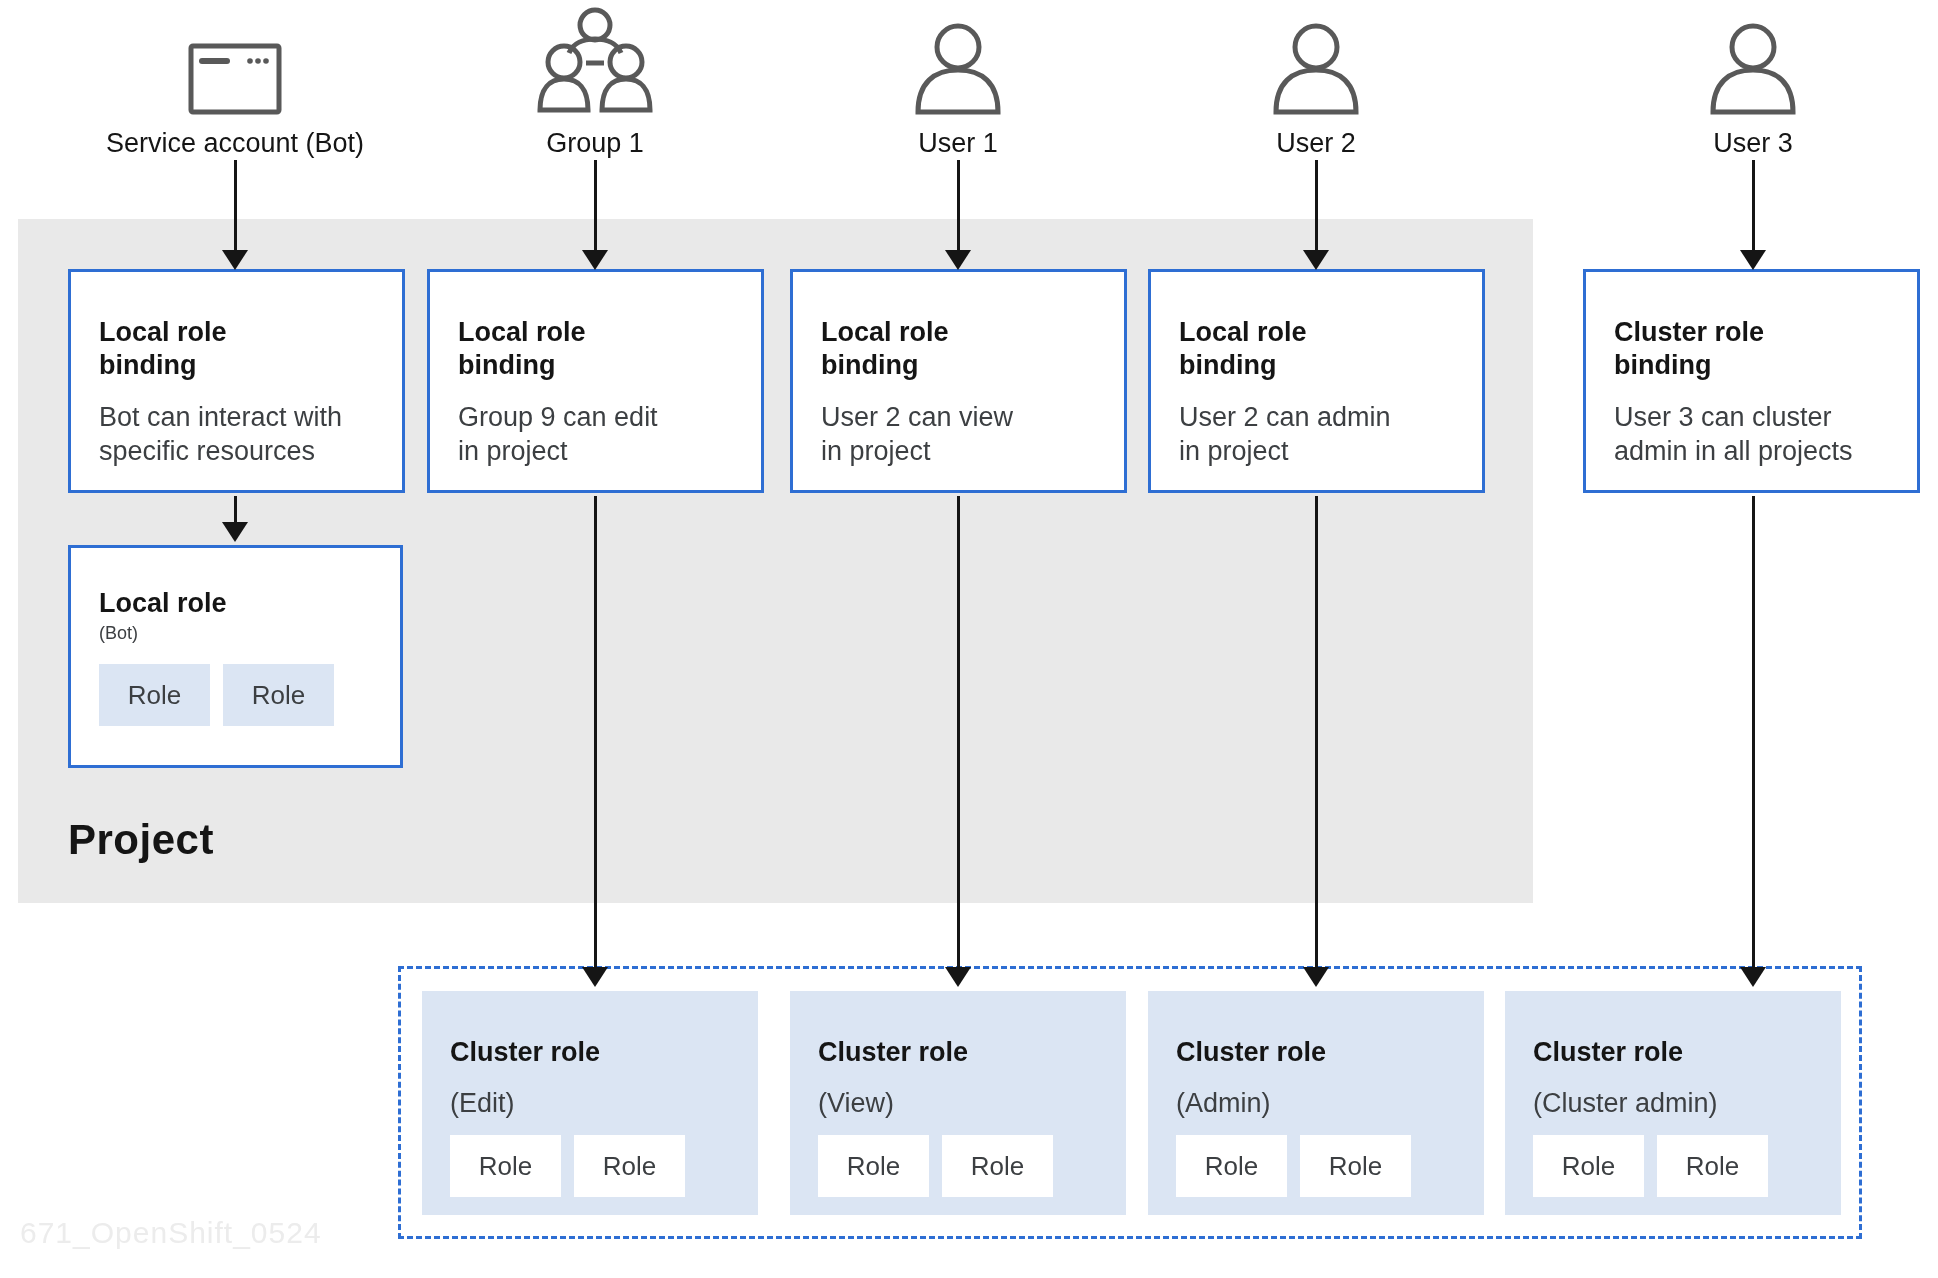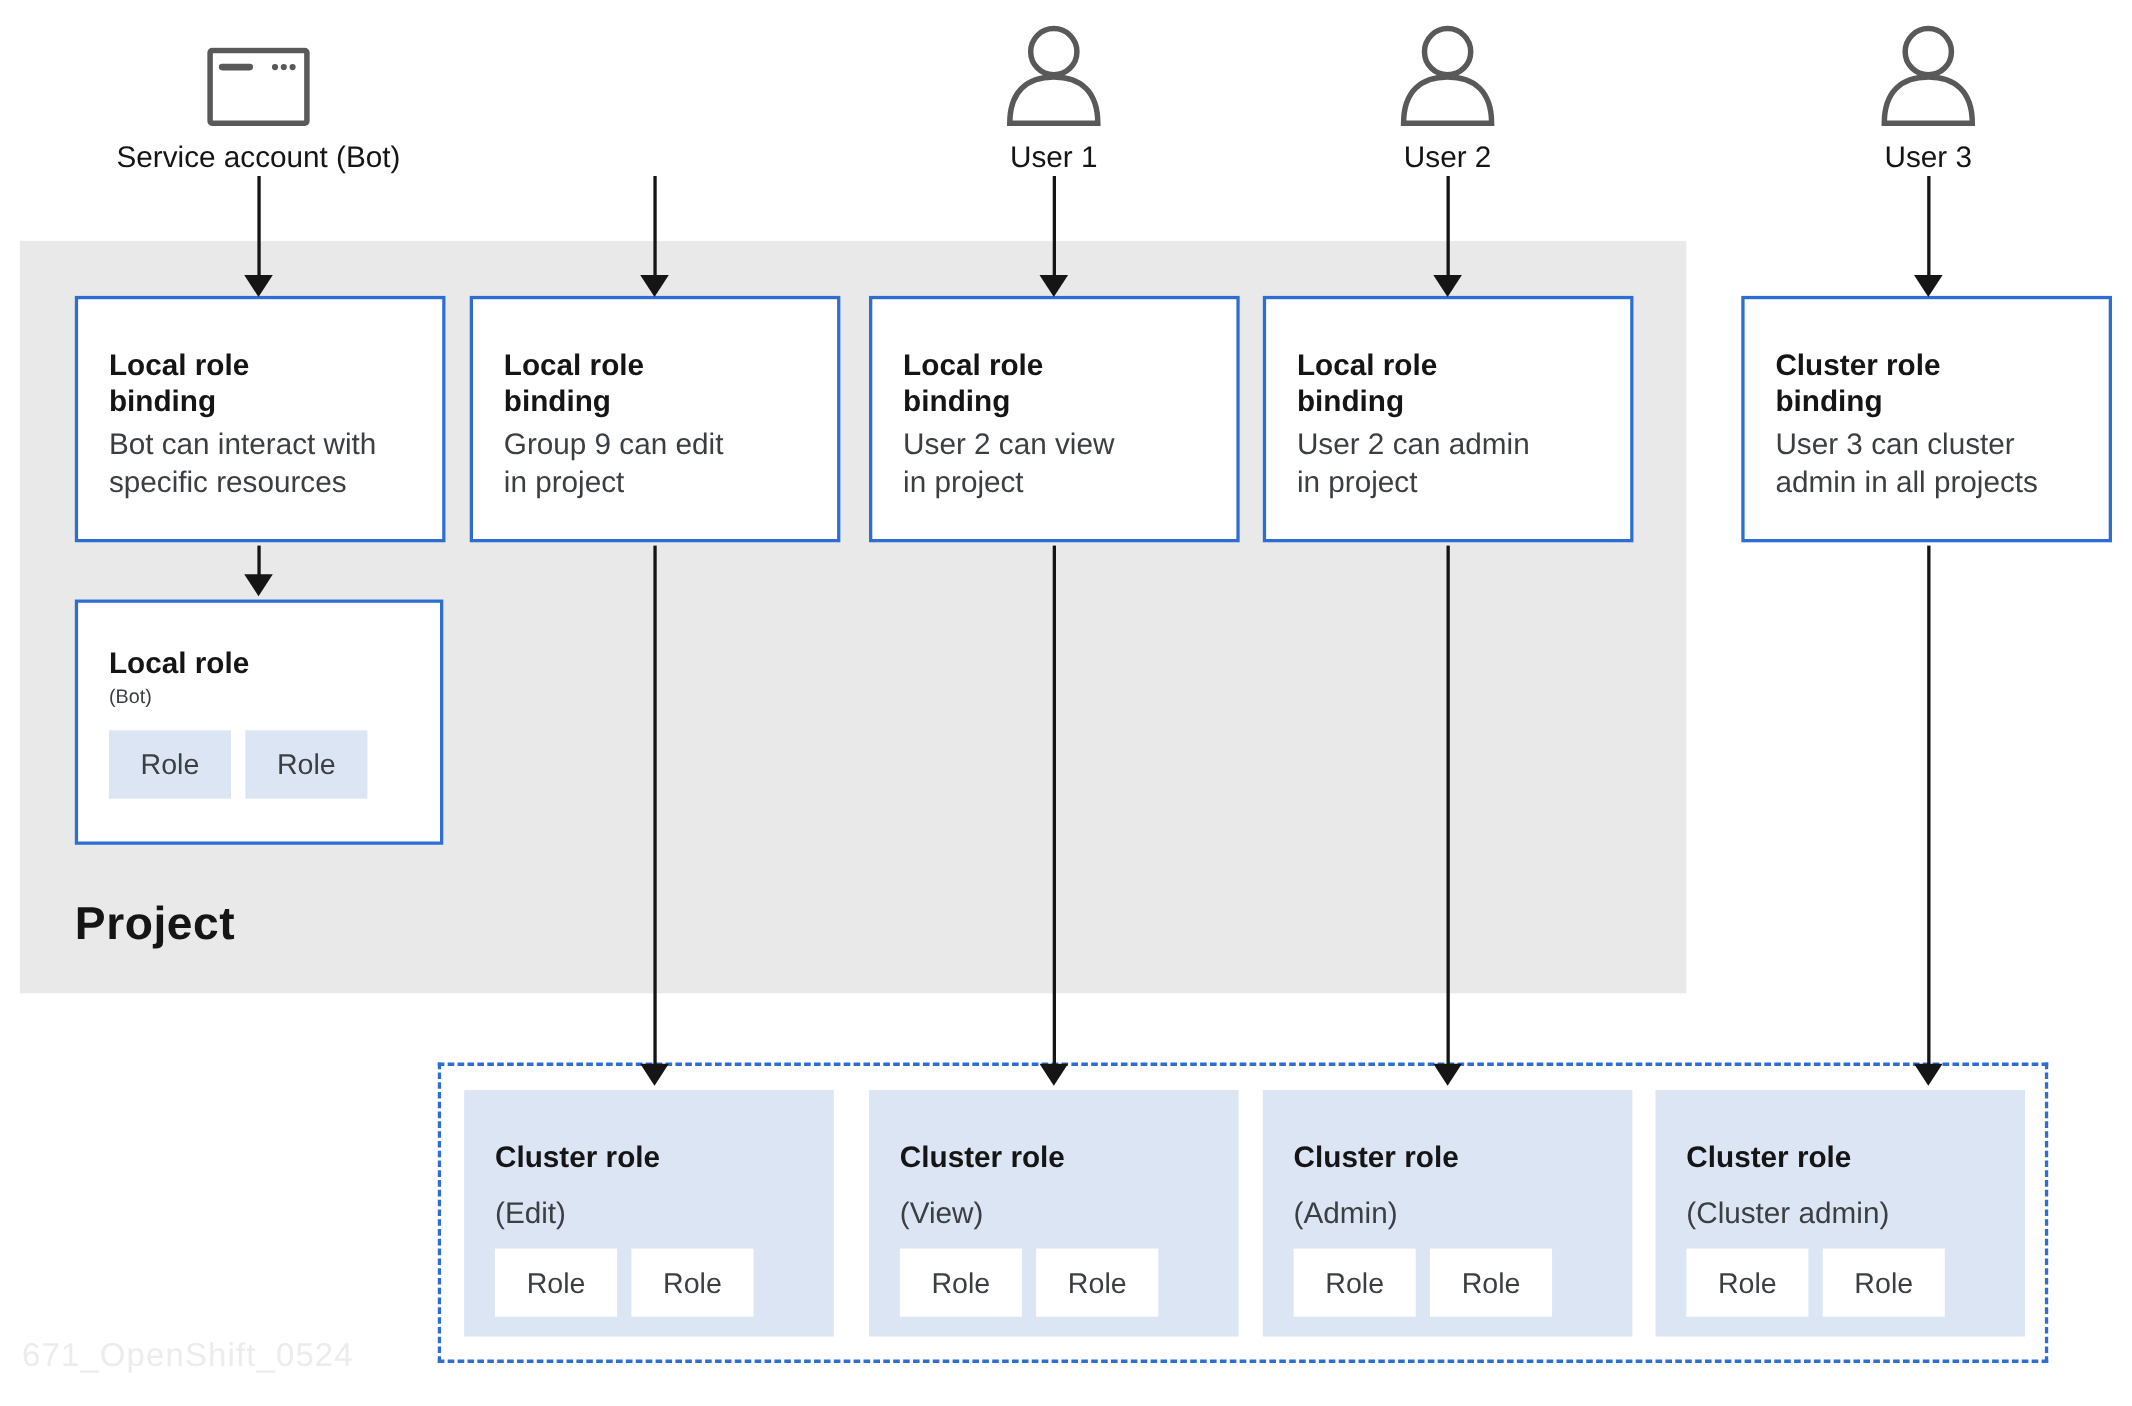--- a/index.html
+++ b/index.html
@@ -24,21 +24,21 @@
 
   .arrow{position:absolute;width:26px;z-index:3;}
   .arrow .shaft{position:absolute;left:11.5px;top:0;bottom:16px;width:3px;background:var(--ink);}
   .arrow .head{position:absolute;left:0;bottom:0;width:0;height:0;
     border-left:13px solid transparent;border-right:13px solid transparent;
     border-top:20px solid var(--ink);}
 
   .bbox{position:absolute;top:269px;width:337px;height:224px;background:var(--white);
     border:3px solid var(--border-blue);box-sizing:border-box;padding:44px 26px 0 28px;z-index:2;}
   .bbox .t{font-size:27px;font-weight:bold;line-height:1.22;color:var(--ink);white-space:pre-line;}
-  .bbox .d{margin-top:5px;font-size:27px;line-height:1.27;color:var(--body-text);white-space:pre-line;}
+  .bbox .d{margin-top:18px;font-size:27px;line-height:1.27;color:var(--body-text);white-space:pre-line;}
 
   .rolebox{position:absolute;left:68px;top:545px;width:335px;height:223px;background:var(--white);
     border:3px solid var(--border-blue);box-sizing:border-box;padding:40px 26px 0 28px;z-index:2;}
   .rolebox .t{font-size:27px;font-weight:bold;color:var(--ink);}
   .rolebox .s{font-size:18px;color:var(--body-text);margin-top:4px;}
   .chiprow{display:flex;gap:13px;margin-top:20px;}
   .chip{width:111px;height:62px;display:flex;align-items:center;justify-content:center;
     font-size:26px;color:var(--body-text);}
   .chip.blue{background:var(--light-blue);}
   .chip.white{background:var(--white);}
@@ -68,20 +68,34 @@
         <rect x="3" y="3" width="88" height="66" rx="2"></rect>
         <line x1="14" y1="18" x2="39" y2="18" stroke-width="6" stroke-linecap="round"></line>
         <circle cx="62" cy="18" r="2.8" fill="currentColor" stroke="none"></circle>
         <circle cx="70" cy="18" r="2.8" fill="currentColor" stroke="none"></circle>
         <circle cx="78" cy="18" r="2.8" fill="currentColor" stroke="none"></circle>
       </svg>
     </div>
     <div class="alabel">Service account (Bot)</div>
   </div>
 
+  <div class="actor" style="left:445px;">
+    <div class="iconbox">
+      <svg width="120" height="108" viewBox="0 0 120 108" fill="none" stroke="currentColor" stroke-width="5">
+        <circle cx="60" cy="18" r="15"></circle>
+        <path d="M34,46 C38,36 49,32 60,32 C71,32 82,36 86,46"></path>
+        <line x1="51" y1="56" x2="69" y2="56"></line>
+        <circle cx="29" cy="55" r="16"></circle>
+        <path d="M5,103 C5,81 15,72 29,72 C43,72 53,81 53,103 Z"></path>
+        <circle cx="91" cy="55" r="16"></circle>
+        <path d="M67,103 C67,81 77,72 91,72 C105,72 115,81 115,103 Z"></path>
+      </svg>
+    </div>
+    <div class="alabel">Group 1</div>
+  </div>
 
   <div class="actor" style="left:808px;">
     <div class="iconbox">
       <svg width="92" height="93" viewBox="0 0 92 93" fill="none" stroke="currentColor" stroke-width="5">
         <circle cx="46" cy="25" r="21"></circle>
         <path d="M6,90 C6,61 22,48 46,48 C70,48 86,61 86,90 Z"></path>
       </svg>
     </div>
     <div class="alabel">User 1</div>
   </div>

